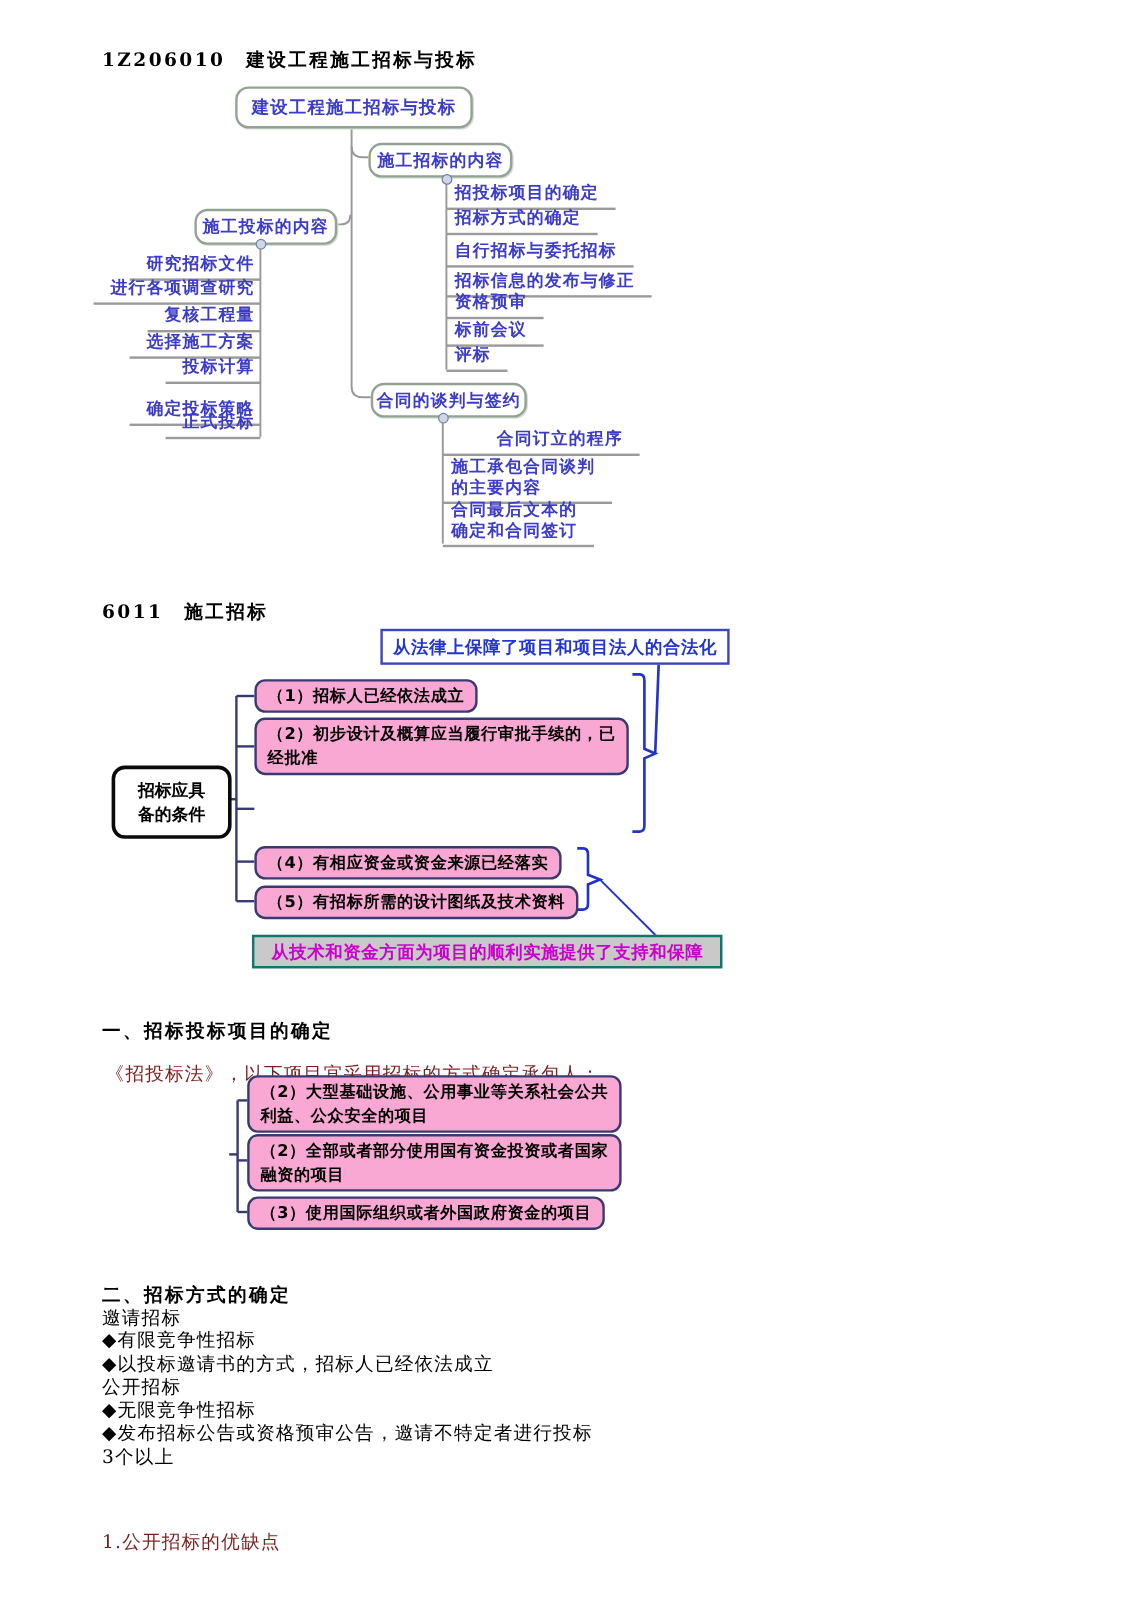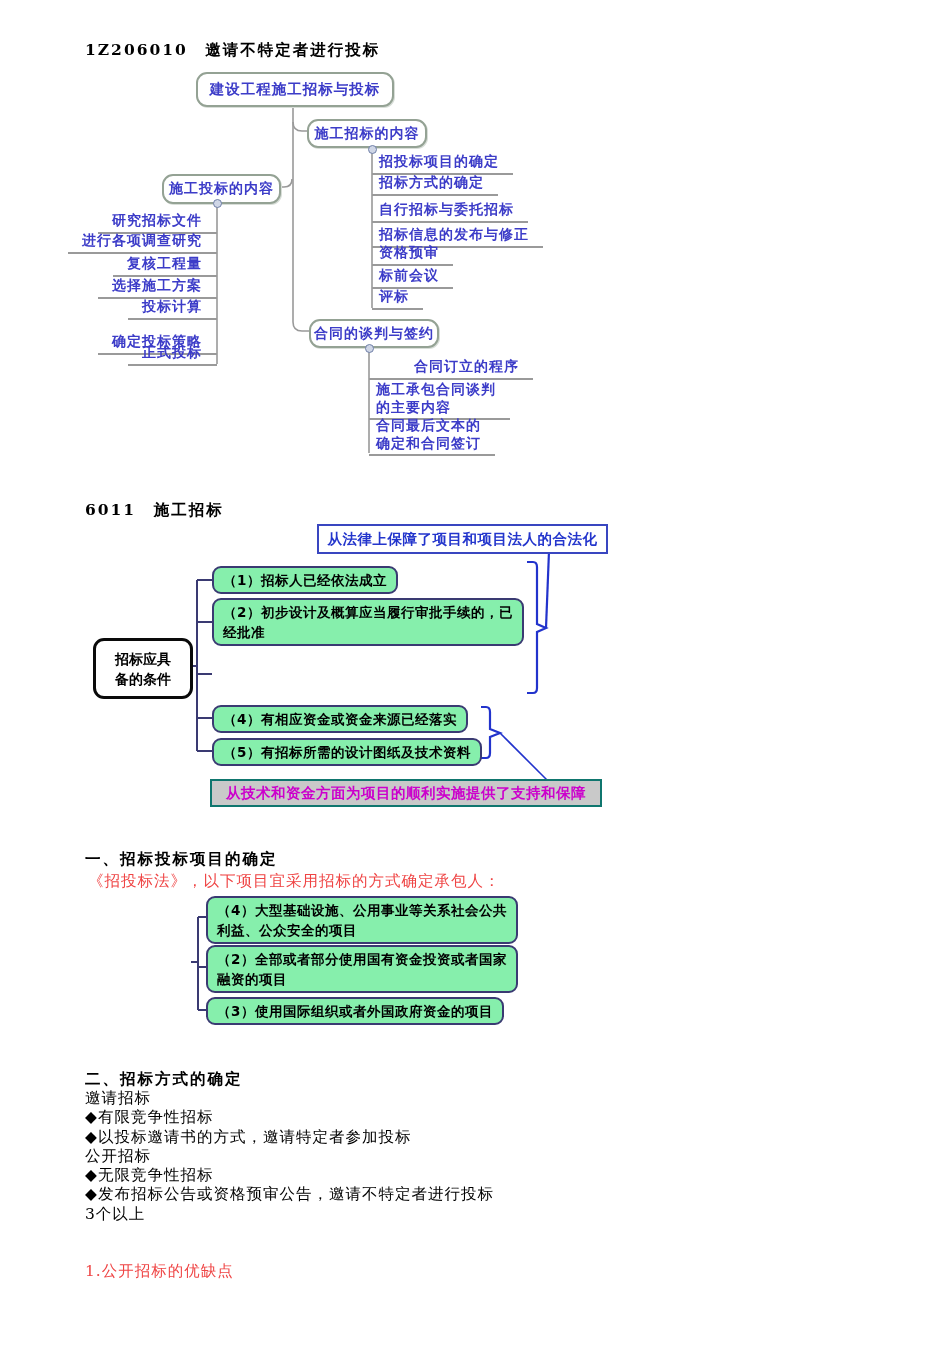--- a/index.html
+++ b/index.html
@@ -3,39 +3,39 @@
 <meta charset="utf-8">
 <style>
   html,body{margin:0;padding:0;background:#fff;}
   #page{position:relative;width:950px;height:1345px;background:#fff;overflow:hidden;
         font-family:"DejaVu Sans","Liberation Sans",sans-serif;}
   #connectors{position:absolute;left:0;top:0;z-index:1;pointer-events:none;}
   
   .hd{position:absolute;z-index:2;font-family:"DejaVu Serif","Liberation Serif",serif;
       font-weight:bold;font-size:15.5px;letter-spacing:2px;color:#000;white-space:pre;}
   .body-text{position:absolute;z-index:2;font-family:"DejaVu Serif","Liberation Serif",serif;
-      font-size:15.5px;letter-spacing:1px;color:#ef4444;white-space:pre;}
+      font-size:15.5px;letter-spacing:1px;color:#7f1d1d;white-space:pre;margin-top:14px;}
   .body-block{position:absolute;z-index:2;left:85px;font-family:"DejaVu Serif","Liberation Serif",serif;
       font-size:15.5px;letter-spacing:1px;color:#000;}
   .body-block div{height:19.3px;line-height:19.3px;white-space:pre;}
   
   .mm-box{position:absolute;z-index:2;display:flex;align-items:center;justify-content:center;
       border:2px solid #94a294;border-radius:11px;background:#fff;color:#3c3cc8;
       font-weight:bold;font-size:14px;letter-spacing:1px;white-space:pre;
       box-shadow:1px 1px 0 #d8ded8;}
   .mm-child{position:absolute;z-index:2;height:21px;line-height:19px;
       border-bottom:2px solid #9a9a9a;color:#3c3cc8;font-weight:bold;font-size:14px;
       letter-spacing:1px;white-space:pre;}
   .mm-child.rgt{padding:0 14px 0 7px;}
-  .mm-child.lft{padding:0 15px 0 14px;text-align:right;}
+  .mm-child.lft{padding:0 5px 0 14px;text-align:right;}
   .mm-child.multi{height:auto;line-height:18px;white-space:pre-line;padding-bottom:2px;}
   .mm-dot{position:absolute;z-index:3;width:7px;height:7px;border-radius:50%;
       background:#cfd6e6;border:1px solid #7080a8;}
   
-  .cond-item{position:absolute;z-index:2;border:2px solid #3a3a72;border-radius:9px;background:#86efac;
+  .cond-item{position:absolute;z-index:2;border:2px solid #3a3a72;border-radius:9px;background:#f9a8d4;
       color:#000;font-weight:bold;font-size:13.5px;line-height:20px;padding:2px 9px;
       white-space:pre;letter-spacing:0.5px;}
   .root-box{position:absolute;z-index:2;display:flex;align-items:center;justify-content:center;
       text-align:center;background:#fff;color:#000;font-weight:bold;font-size:14px;
       line-height:20px;white-space:pre-line;border-radius:11px;}
   .root-black{border:3px solid #0a0a0a;}
   .root-navy{border:3px solid #2a2a58;}
   .callout{position:absolute;z-index:2;display:flex;align-items:center;justify-content:center;
       font-size:14.5px;font-weight:bold;white-space:pre;letter-spacing:0.5px;}
   .callout.top{border:2px solid #3946c0;color:#2335cc;background:#fff;}
@@ -76,21 +76,21 @@
 
     <g stroke="#3a3a72" stroke-width="2" fill="none">
       <path d="M 191 962 L 198 962"></path>
       <path d="M 198 917 L 198 1010"></path>
       <path d="M 198 917 L 206 917"></path>
       <path d="M 198 967 L 206 967"></path>
       <path d="M 198 1010 L 206 1010"></path>
     </g>
   </svg>
 
-  <div class="hd" style="left:85px;top:40px;">1Z206010　邀请不特定者进行投标</div>
+  <div class="hd" style="left:85px;top:40px;">1Z206010　建设工程施工招标与投标</div>
   <div class="hd" style="left:85px;top:500px;">6011　施工招标</div>
 
   <div class="mm-box" style="left:196px;top:72px;width:194px;height:31px;font-size:14.5px;">建设工程施工招标与投标</div>
   <div class="mm-box" style="left:307px;top:119px;width:116px;height:25px;">施工招标的内容</div>
   <div class="mm-box" style="left:162px;top:174px;width:115px;height:26px;">施工投标的内容</div>
   <div class="mm-box" style="left:309px;top:319px;width:126px;height:25px;">合同的谈判与签约</div>
 
   <div class="mm-dot" style="left:368px;top:145px;"></div>
   <div class="mm-dot" style="left:213px;top:199px;"></div>
   <div class="mm-dot" style="left:365px;top:344px;"></div>
@@ -126,31 +126,31 @@
   <div class="cond-item" style="left:212px;top:598px;">（2）初步设计及概算应当履行审批手续的，已
 经批准</div>
   <div class="cond-item" style="left:212px;top:705px;">（4）有相应资金或资金来源已经落实</div>
   <div class="cond-item" style="left:212px;top:738px;">（5）有招标所需的设计图纸及技术资料</div>
 
   <div class="callout bottom" style="left:210px;top:779px;width:388px;height:24px;">从技术和资金方面为项目的顺利实施提供了支持和保障</div>
 
   <div class="hd" style="left:85px;top:849px;">一、招标投标项目的确定</div>
   <div class="body-text" style="left:88px;top:871px;">《招投标法》，以下项目宜采用招标的方式确定承包人：</div>
 
-  <div class="cond-item" style="left:206px;top:896px;">（4）大型基础设施、公用事业等关系社会公共
+  <div class="cond-item" style="left:206px;top:896px;">（2）大型基础设施、公用事业等关系社会公共
 利益、公众安全的项目</div>
   <div class="cond-item" style="left:206px;top:945px;">（2）全部或者部分使用国有资金投资或者国家
 融资的项目</div>
   <div class="cond-item" style="left:206px;top:997px;">（3）使用国际组织或者外国政府资金的项目</div>
 
   <div class="hd" style="left:85px;top:1069px;">二、招标方式的确定</div>
   <div class="body-block" style="top:1089px;">
     <div>邀请招标</div>
     <div>◆有限竞争性招标</div>
-    <div>◆以投标邀请书的方式，邀请特定者参加投标</div>
+    <div>◆以投标邀请书的方式，招标人已经依法成立</div>
     <div>公开招标</div>
     <div>◆无限竞争性招标</div>
     <div>◆发布招标公告或资格预审公告，邀请不特定者进行投标</div>
     <div>3个以上</div>
   </div>
   <div class="body-text" style="left:85px;top:1261px;">1.公开招标的优缺点</div>
 
 </div>
 
 </body></html>

